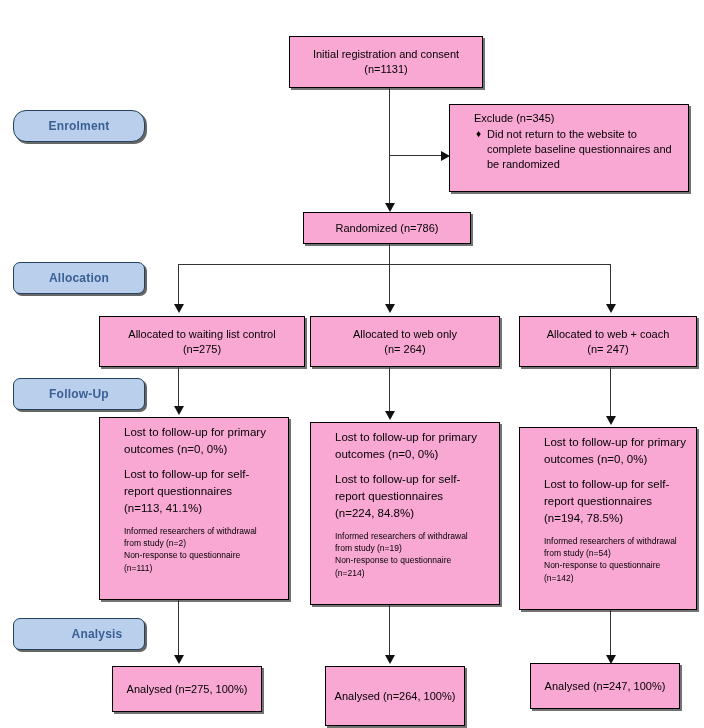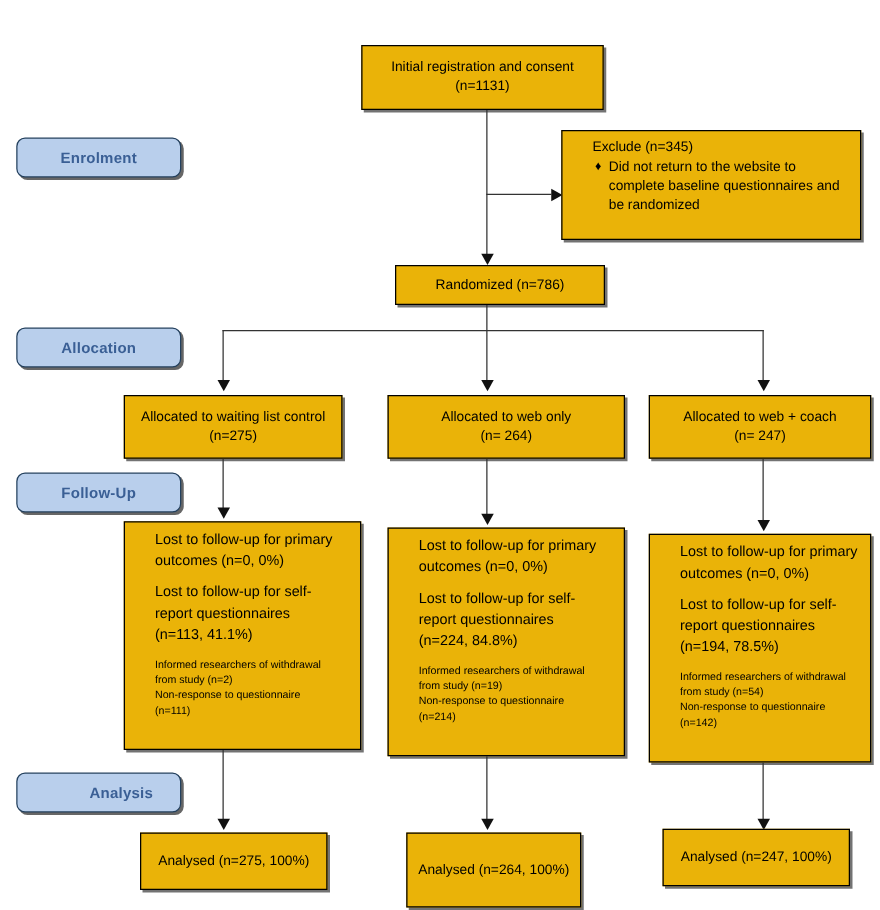--- a/index.html
+++ b/index.html
@@ -9,21 +9,21 @@
     font-family:"Liberation Sans", sans-serif;
     color:#000000;
     overflow:hidden;
   }
   #diagram{position:relative;width:704px;height:728px;}
 
   
   .box{
     position:absolute;
     box-sizing:border-box;
-    background:#eab308;
+    background:#f9a8d4;
     border:1px solid #000000;
     box-shadow:2px 2px 0 rgba(0,0,0,.55);
     font-size:11px;
     line-height:1.35;
     color:#000;
   }
   .box .inner{padding:6px 8px;}
   .center{text-align:center;}
   .left{text-align:left;padding-left:16px;}
 
@@ -75,21 +75,21 @@
   
   .fu .big{font-size:11.5px;line-height:1.45;}
   .fu .gap{height:9px;}
   .fu .small{font-size:8.5px;line-height:1.42;margin-top:9px;}
 </style>
 </head>
 <body>
 
 <div id="diagram">
 
-  <div class="pill" style="left:13px;top:110px;width:132px;height:32px;">
+  <div class="pill" style="left:13px;top:110px;width:132px;height:32px;border-radius:13px;">
     <span>Enrolment</span>
   </div>
   <div class="pill" style="left:13px;top:262px;width:132px;height:32px;">
     <span>Allocation</span>
   </div>
   <div class="pill" style="left:13px;top:378px;width:132px;height:32px;">
     <span>Follow-Up</span>
   </div>
   <div class="pill" style="left:13px;top:618px;width:132px;height:32px;padding-left:36px;">
     <span>Analysis</span>
@@ -113,39 +113,39 @@
   <div class="box left" style="left:449px;top:104px;width:240px;height:88px;">
     <div class="inner">
       <div class="exc-title">Exclude (n=345)</div>
       <div class="exc-item">
         <span class="bullet">♦</span>
         <span>Did not return to the website to complete baseline questionnaires and be randomized</span>
       </div>
     </div>
   </div>
 
-  <div class="box center" style="left:316px;top:212px;width:168px;height:32px;">
+  <div class="box center" style="left:303px;top:212px;width:168px;height:32px;">
     <div class="vcenter">
       <div>Randomized (n=786)</div>
     </div>
   </div>
 
   <div class="vline" style="left:389px;top:244px;height:20px;"></div>
   <div class="hline" style="left:178px;top:264px;width:433px;"></div>
 
   <div class="vline" style="left:178px;top:264px;height:42px;"></div>
   <div class="arrow-down" style="left:174px;top:304px;"></div>
 
   <div class="vline" style="left:389px;top:264px;height:42px;"></div>
   <div class="arrow-down" style="left:385px;top:304px;"></div>
 
   <div class="vline" style="left:610px;top:264px;height:42px;"></div>
   <div class="arrow-down" style="left:606px;top:304px;"></div>
 
-  <div class="box center" style="left:99px;top:316px;width:175px;height:51px;">
+  <div class="box center" style="left:99px;top:316px;width:206px;height:51px;">
     <div class="vcenter">
       <div>
         <div>Allocated to waiting list control</div>
         <div>(n=275)</div>
       </div>
     </div>
   </div>
   <div class="box center" style="left:310px;top:316px;width:190px;height:51px;">
     <div class="vcenter">
       <div>

